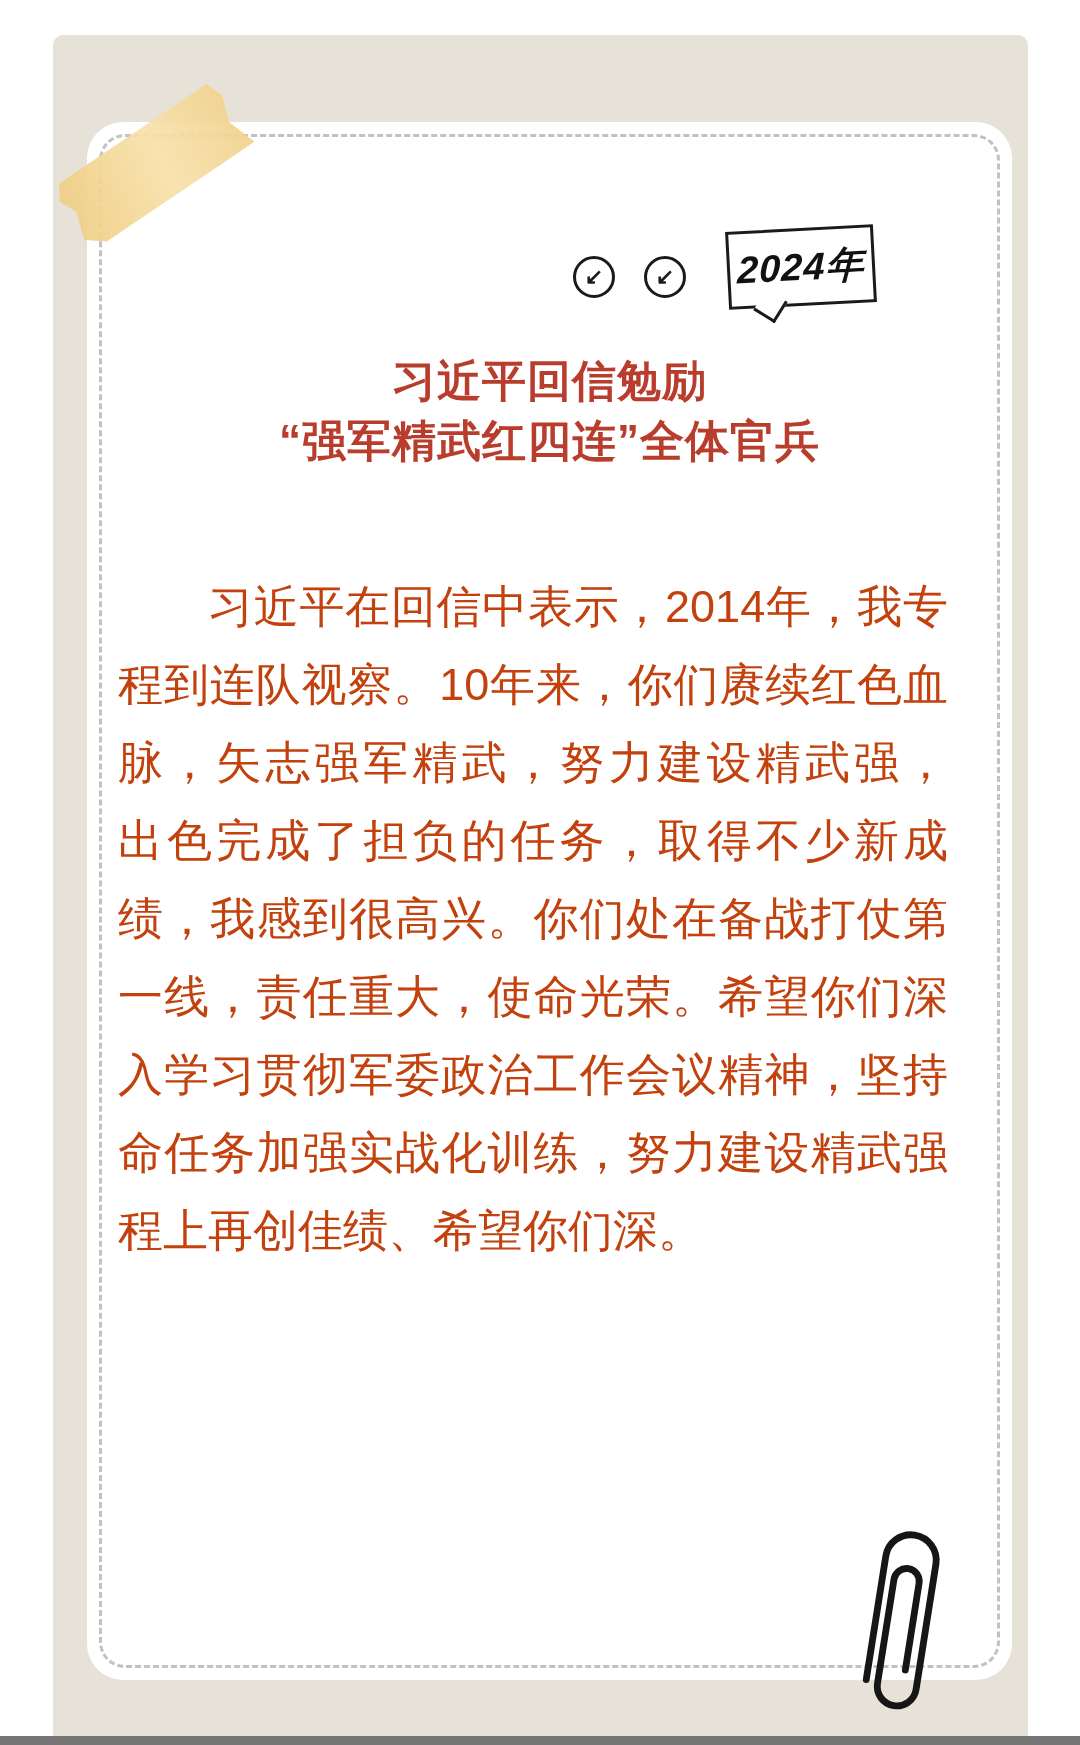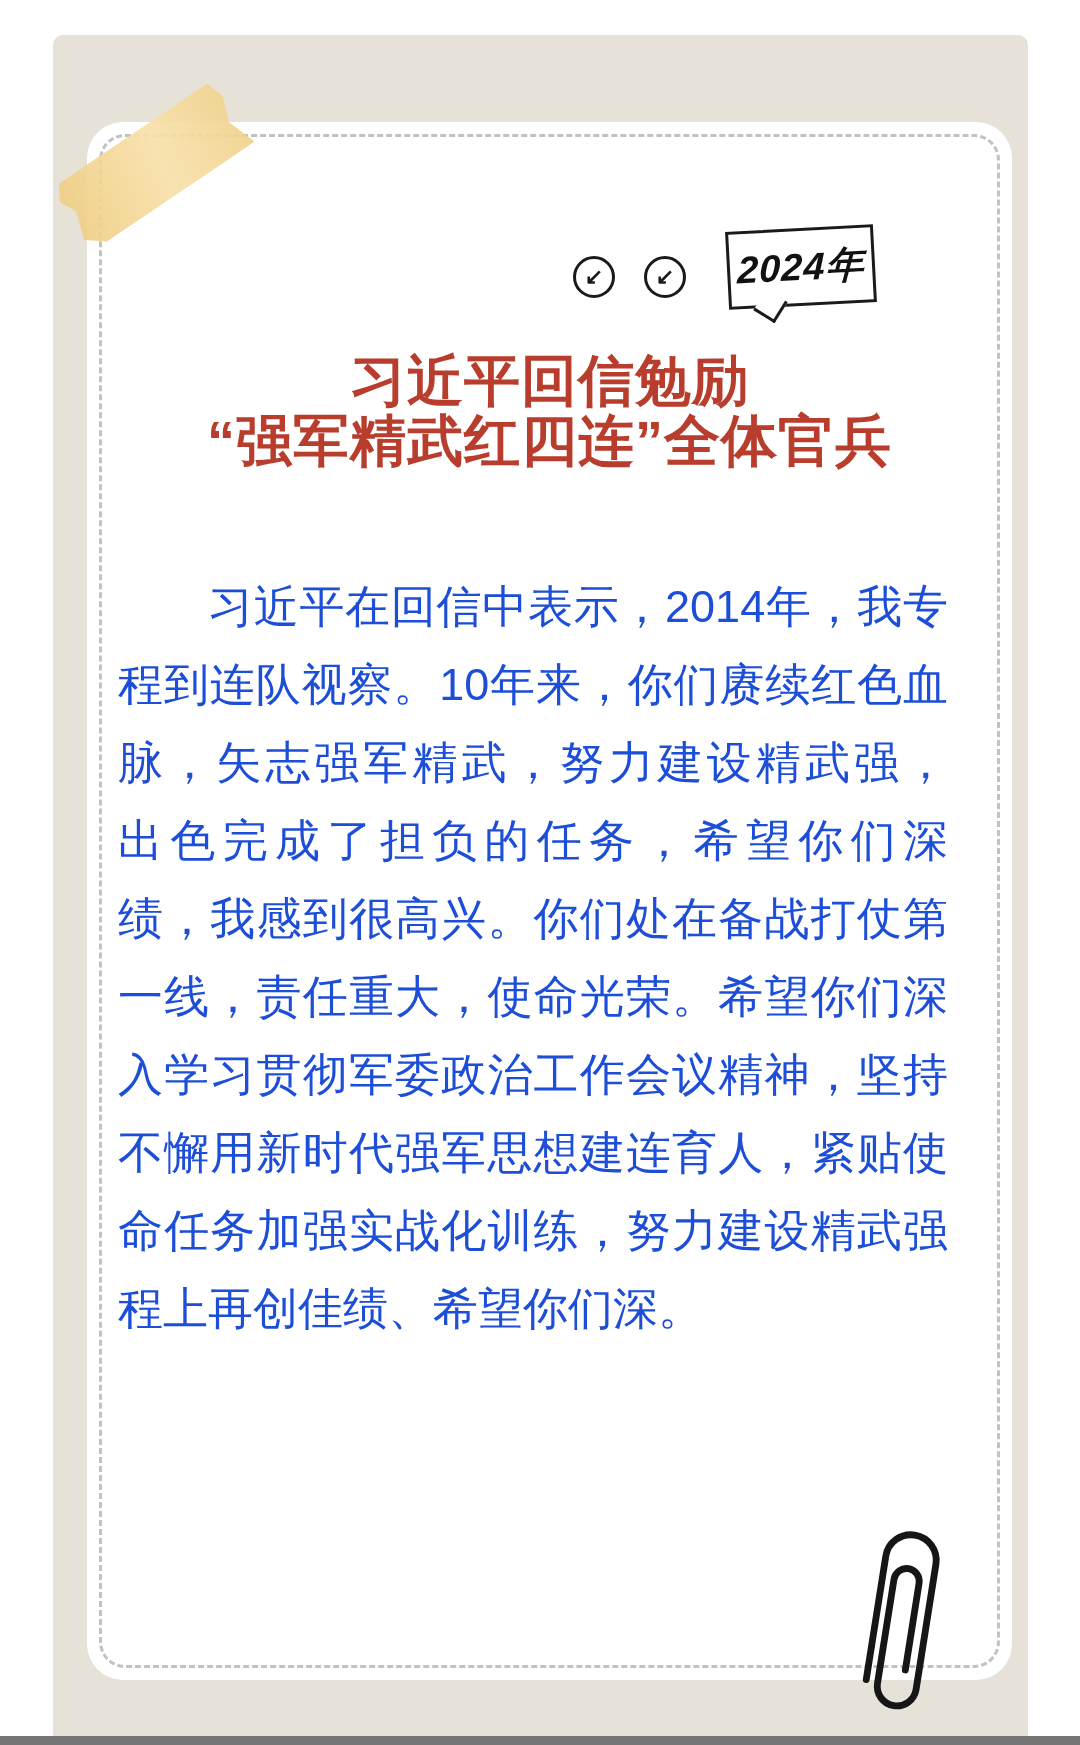--- a/index.html
+++ b/index.html
@@ -80,31 +80,31 @@
   }
 
   
   .title{
     position:absolute;
     left:0;top:229px;
     width:100%;
     text-align:center;
     color:#b93d2d;
     font-weight:700;
-    font-size:56px;
+    font-size:44px;
     line-height:60px;
     letter-spacing:1px;
   }
 
   
   .body{
     position:absolute;
     left:31px;top:446px;
     width:830px;
-    color:#1d4ed8;
+    color:#c2410c;
     font-size:45px;
     line-height:78px;
     font-weight:500;
     letter-spacing:0;
   }
   .body-line{
     text-align:justify;
     text-align-last:justify;
     text-justify:inter-character;
     white-space:nowrap;
@@ -163,25 +163,24 @@
 
     <div class="title">
       <div>习近平回信勉励</div>
       <div>“强军精武红四连”全体官兵</div>
     </div>
 
     <div class="body">
       <div class="body-line first">习近平在回信中表示，2014年，我专</div>
       <div class="body-line">程到连队视察。10年来，你们赓续红色血</div>
       <div class="body-line">脉，矢志强军精武，努力建设精武强，</div>
-      <div class="body-line">出色完成了担负的任务，希望你们深</div>
+      <div class="body-line">出色完成了担负的任务，取得不少新成</div>
       <div class="body-line">绩，我感到很高兴。你们处在备战打仗第</div>
       <div class="body-line">一线，责任重大，使命光荣。希望你们深</div>
       <div class="body-line">入学习贯彻军委政治工作会议精神，坚持</div>
-      <div class="body-line">不懈用新时代强军思想建连育人，紧贴使</div>
       <div class="body-line">命任务加强实战化训练，努力建设精武强</div>
       <div class="body-line last">程上再创佳绩、希望你们深。</div>
     </div>
   </div>
 
   <div class="tape"></div>
 
   <svg class="paperclip" viewBox="0 0 100 210" fill="none" xmlns="http://www.w3.org/2000/svg">
     <path d="M 26 168 L 26 40 A 26 26 0 0 1 78 40 L 78 170 A 20 20 0 0 1 38 170 L 38 62 A 13 13 0 0 1 64 62 L 64 152" stroke="#161616" stroke-width="7" stroke-linecap="round" fill="none"></path>
   </svg>

